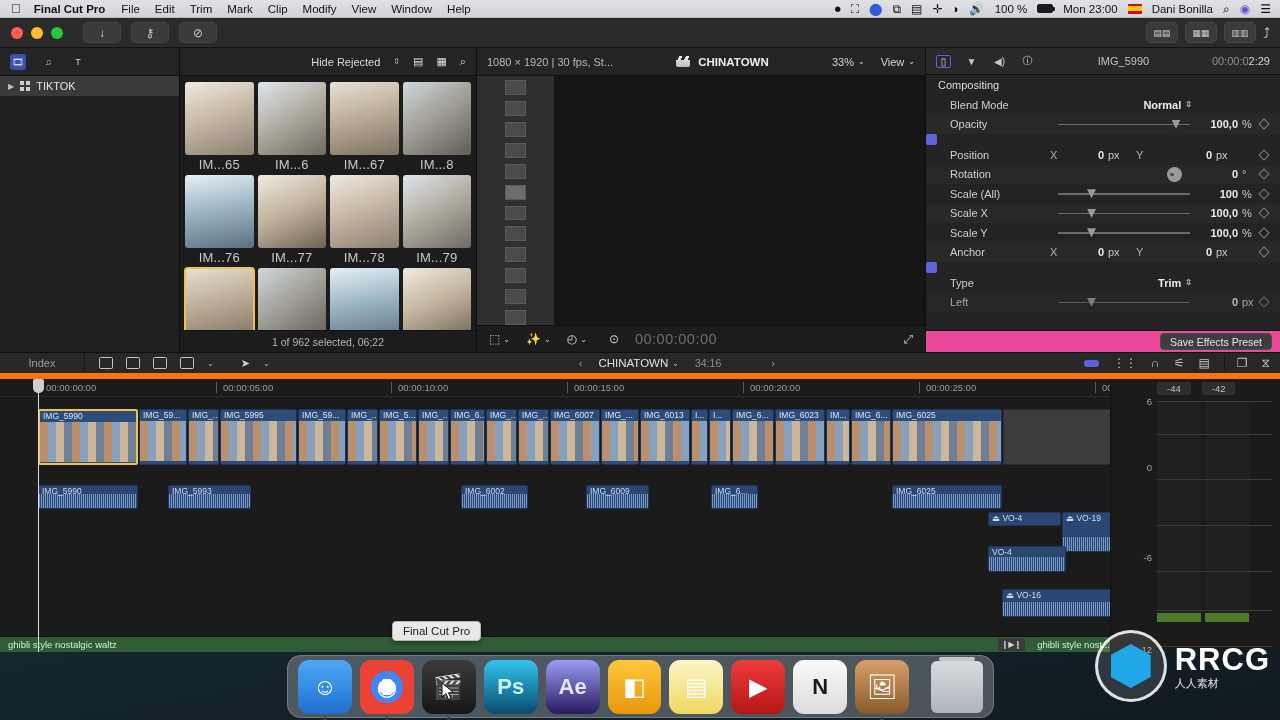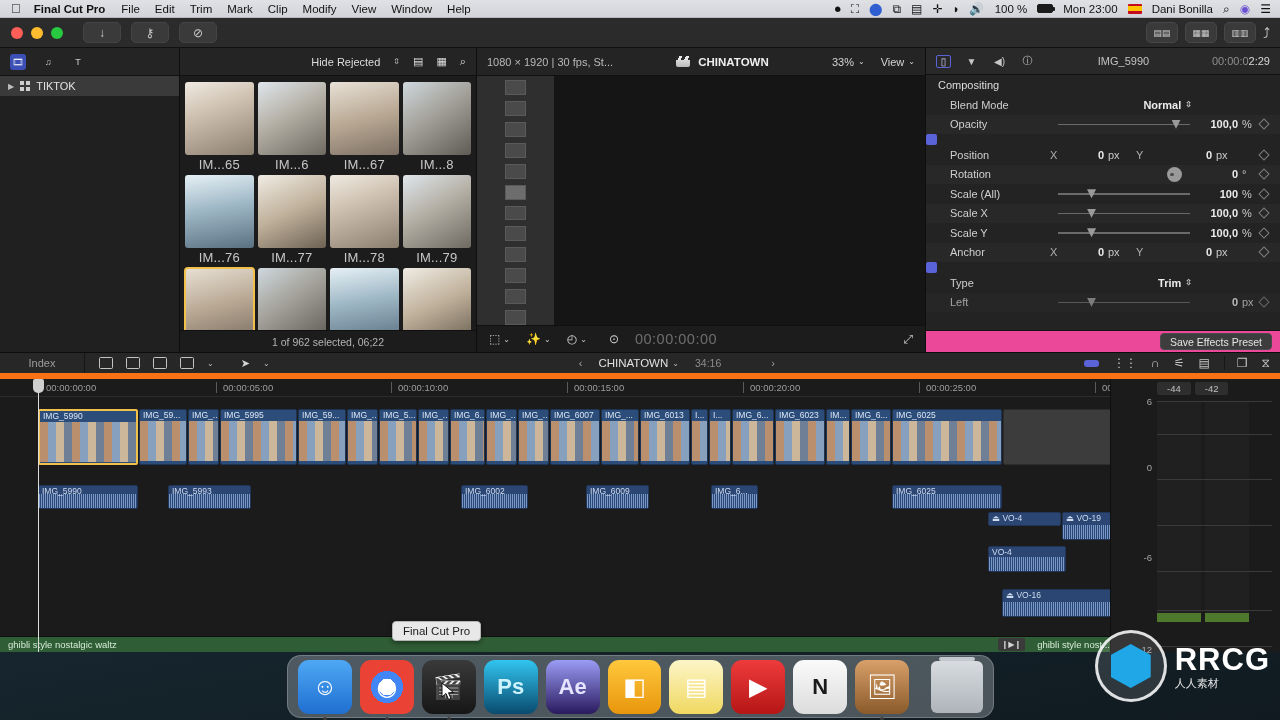--- a/index.html
+++ b/index.html
@@ -161,21 +161,21 @@
     background:repeating-linear-gradient(90deg,#86a7d8 0 1px,transparent 1px 2px);opacity:.85;}
   .gap-clip{position:absolute;background:#3c3c3c;border:1px solid #2c2c2c;border-radius:2px;}
 
   .music-bar{position:absolute;left:0;right:0;bottom:0;height:16px;background:#2f5d35;border-top:1px solid #101010;display:flex;align-items:center;}
   .music-label{font-size:9.5px;color:#d6ecd8;padding-left:8px;}
   .music-right{position:absolute;right:0;top:0;bottom:0;display:flex;align-items:center;}
   .skim-btn{height:13px;padding:0 4px;background:#3a3a3a;border-radius:2px;color:#d4d4d4;font-size:8px;display:flex;align-items:center;margin-right:4px;}
 
   
   .meters{width:170px;background:#1b1b1b;border-left:1px solid #0f0f0f;position:relative;}
-  .meter-hdr{display:flex;gap:4px;padding:3px 8px 0 46px;}
+  .meter-hdr{display:flex;gap:11px;padding:3px 8px 0 46px;}
   .meter-chip{background:#2e2e2e;border-radius:2px;font-size:9.5px;color:#c0c0c0;padding:1px 10px;}
   .mgrid{position:absolute;left:46px;right:8px;top:22px;bottom:30px;}
   .mline{position:absolute;left:0;right:0;height:1px;background:#3a3a3a;}
   .mlabel{position:absolute;right:calc(100% + 5px);transform:translateY(-50%);font-size:9.5px;color:#a6a6a6;white-space:nowrap;}
   .mcol{position:absolute;top:0;bottom:0;width:44px;background:#202020;}
   .mbar{position:absolute;bottom:0;width:44px;height:9px;background:#4f7a2e;}
 
   
   .tooltip{position:absolute;left:392px;top:621px;height:20px;padding:0 10px;background:#e8e8e8;border:1px solid #b5b5b5;border-radius:4px;color:#1c1c1c;font-size:11.5px;display:flex;align-items:center;box-shadow:0 2px 5px rgba(0,0,0,.4);z-index:60;}
 
@@ -675,21 +675,21 @@
               <span class="wave"></span>
               <span class="name">IMG_6...</span>
             </div>
             <div class="aclip" style="left: 892px; top: 88px; width: 110px; height: 24px;">
               <span class="wave"></span>
               <span class="name">IMG_6025</span>
             </div>
             <div class="aclip" style="left: 988px; top: 115px; width: 73px; height: 14px;">
               <span class="name">⏏ VO-4</span>
             </div>
-            <div class="aclip" style="left: 1062px; top: 115px; width: 53px; height: 28px;">
+            <div class="aclip" style="left: 1062px; top: 115px; width: 53px; height: 40px;">
               <span class="wave"></span>
               <span class="name">⏏ VO-19</span>
             </div>
             <div class="aclip" style="left: 988px; top: 149px; width: 78px; height: 26px;">
               <span class="wave"></span>
               <span class="name">VO-4</span>
             </div>
             <div class="aclip" style="left: 1002px; top: 192px; width: 110px; height: 28px;">
               <span class="wave"></span>
               <span class="name">⏏ VO-16</span>

